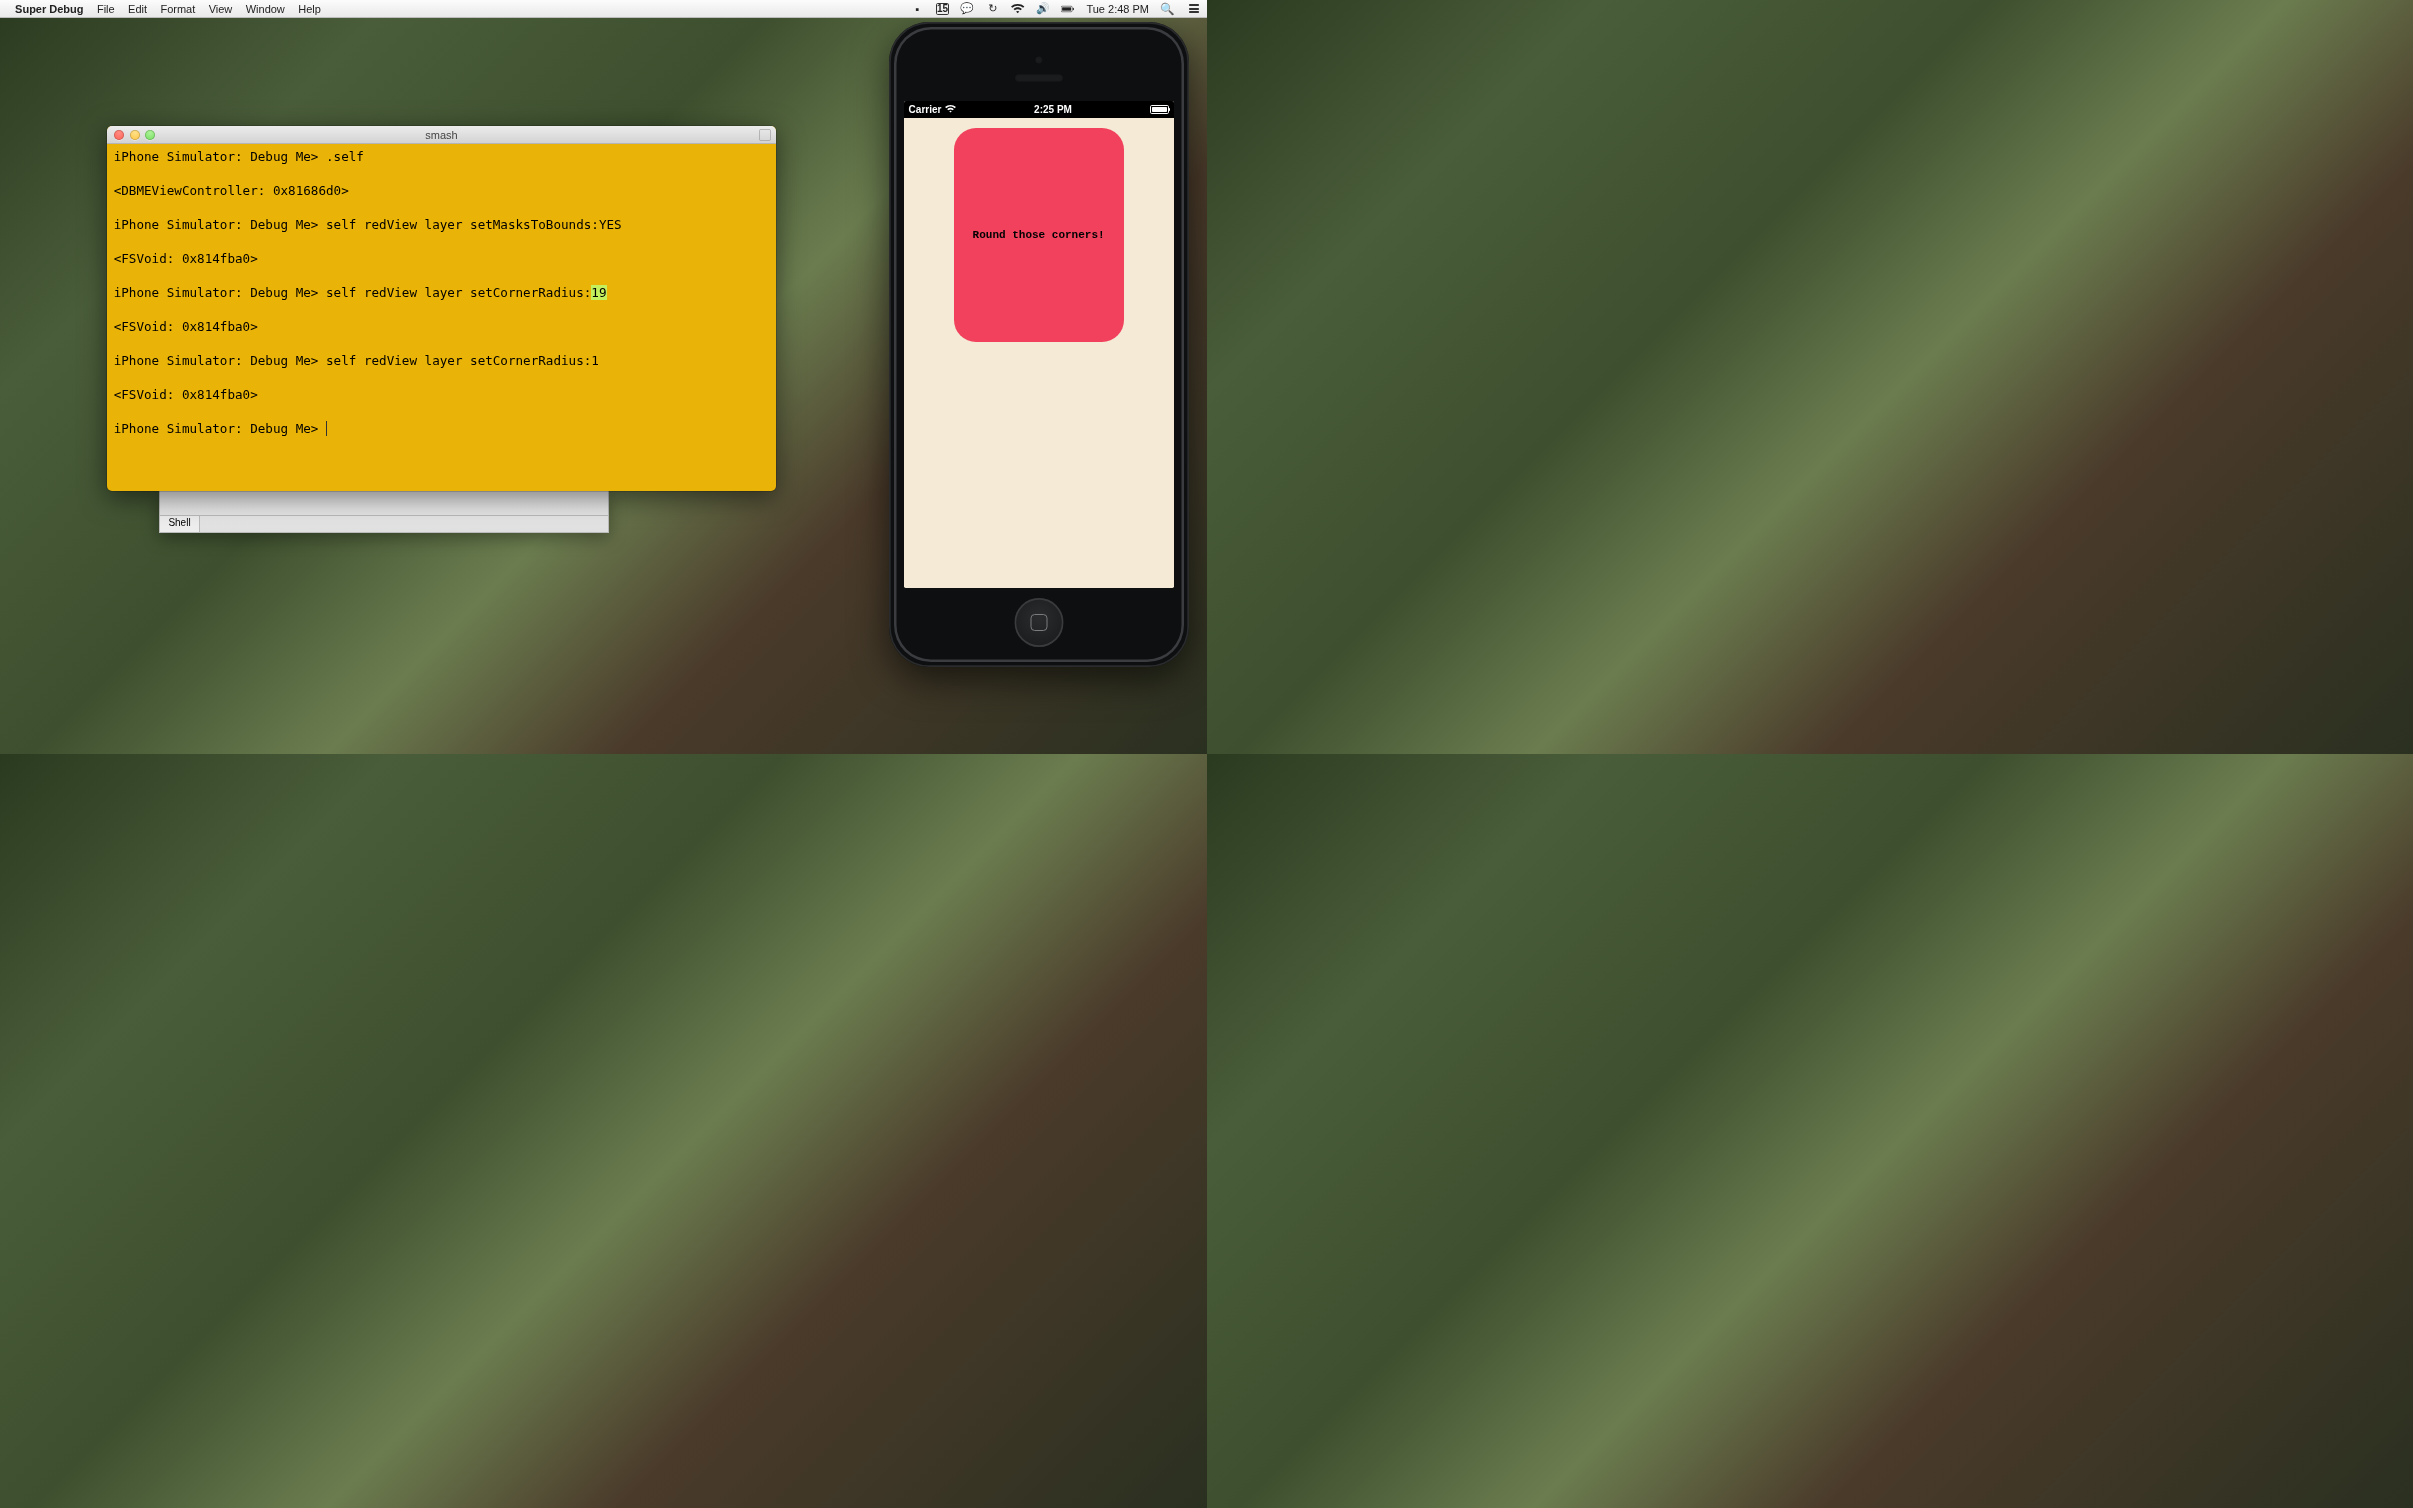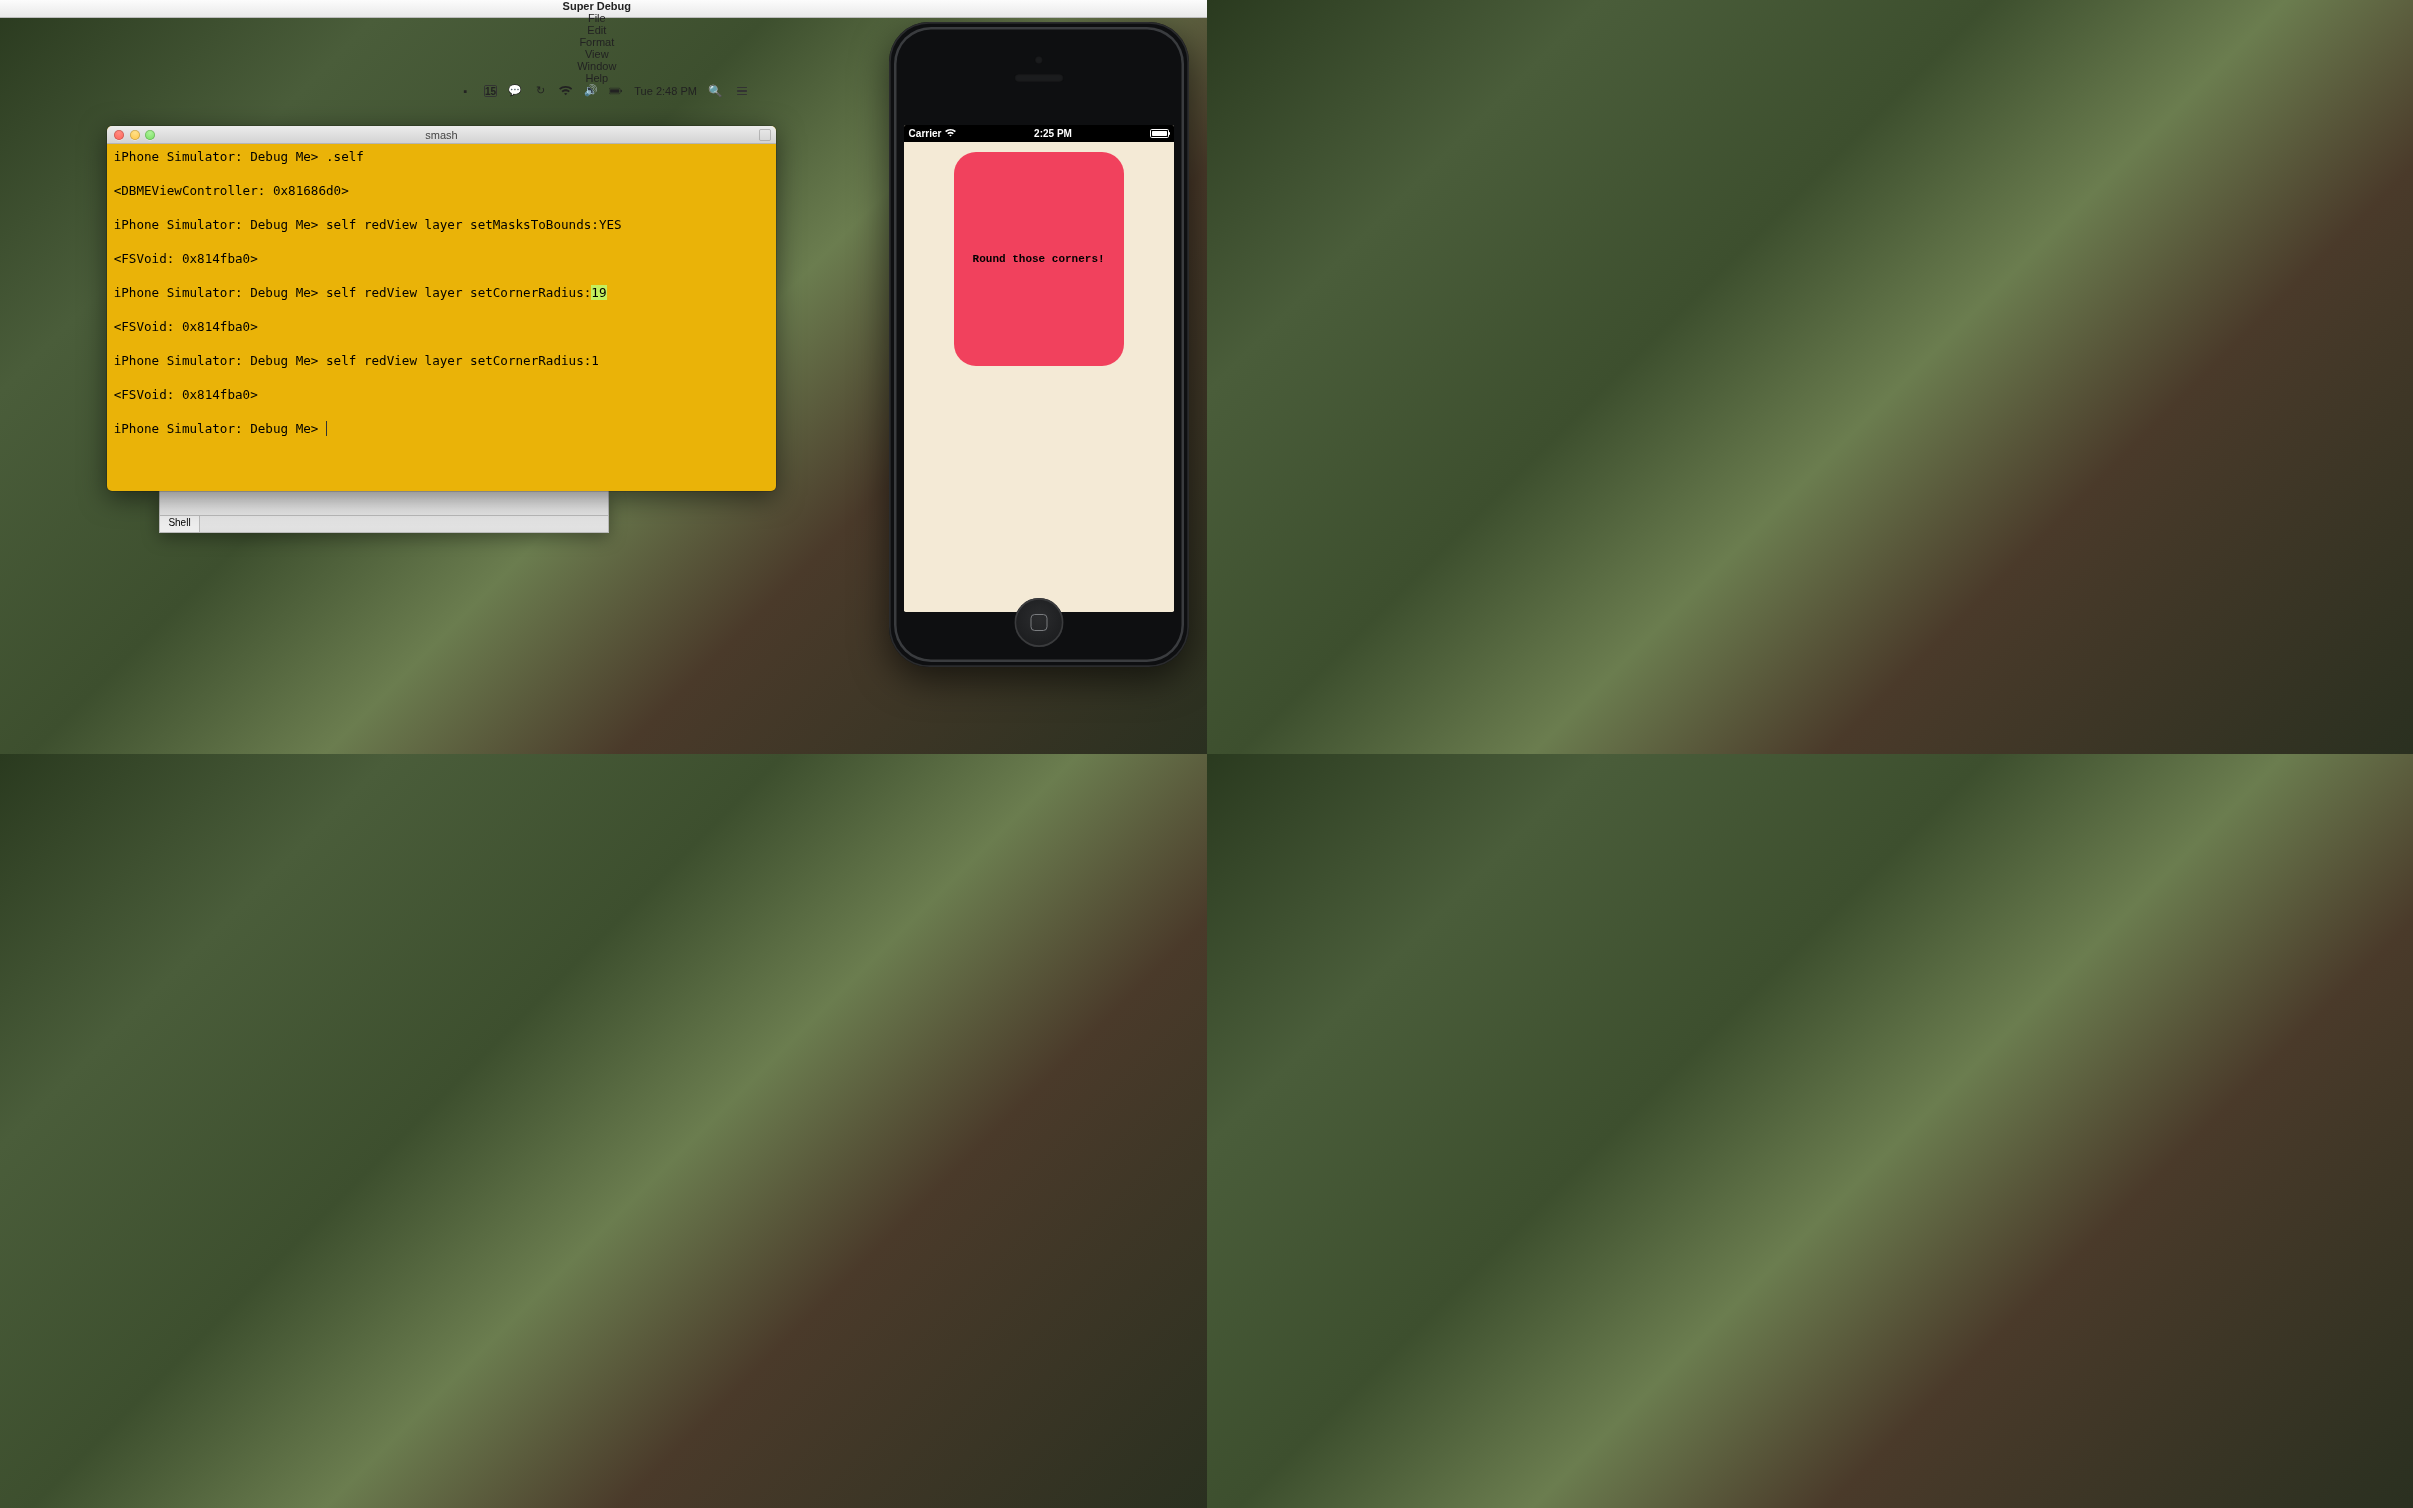--- a/index.html
+++ b/index.html
@@ -9,21 +9,21 @@
     position: relative;
   }
 
   
   .menubar {
     position: absolute; top: 0; left: 0; right: 0; height: 18.4px;
     background: linear-gradient(to bottom, #fcfcfc, #e9e9e9);
     border-bottom: 0.8px solid rgba(0,0,0,.25);
     display: flex; align-items: center;
     font-size: 11px; color: #222;
-    padding: 0 6.7px; z-index: 50; flex-direction: column;
+    padding: 0 6.7px; z-index: 50;
   }
   .menubar .apple { font-size: 12.6px; margin-right: 8.4px; }
   .menubar .appname { font-weight: bold; margin-right: 11.7px; }
   .menubar .mitem { margin-right: 13.4px; cursor: default; }
   .menubar .spacer { flex: 1; }
   .menubar .right { display: flex; align-items: center; gap: 11.7px; }
   .menubar .ico { display: inline-flex; align-items: center; justify-content: center; width: 13.4px; height: 13.4px; }
   .menubar .cal { width:13.4px; height:11.7px; border:0.8px solid #333; border-radius:1.7px; display:flex; align-items:center; justify-content:center; font-size:10px; font-weight:bold; }
   .menubar .clk { font-size:11px; }
   .menubar .mag { font-size:11.7px; }
@@ -75,21 +75,21 @@
   }
   .simframe:before { 
     content:""; position:absolute; inset:5px; border-radius:37px; box-shadow: inset 0 0 0 2.5px #3a3c3f;
   }
   .speaker { position:absolute; top:52px; left:50%; transform:translateX(-50%); width:49px; height:8.4px; background:#1b1c1e; border-radius:4.2px; box-shadow:inset 0 0 1.7px #000; }
   .camera { position:absolute; top:34px; left:50%; transform:translateX(-50%); width:8.4px; height:8.4px; background:#1b1c1e; border-radius:50%; box-shadow:inset 0 0 1.7px #000; }
   .homebutton { position:absolute; bottom:20px; left:50%; transform:translateX(-50%); width:49px; height:49px; border-radius:50%; background:radial-gradient(circle at 50% 40%, #2b2c2e, #17181a); box-shadow:inset 0 0 0 1.7px #3a3b3d; display:flex; align-items:center; justify-content:center; }
   .homebutton:after { content:""; width:15px; height:15px; border:1.7px solid #7a7c7f; border-radius:4.2px; }
 
   .screen {
-    position:relative; width:100%; height:100%; background:#f4ead6; border-radius:1.7px; overflow:hidden;margin-top:24px;
+    position:relative; width:100%; height:100%; background:#f4ead6; border-radius:1.7px; overflow:hidden;
   }
   .statusbar {
     height:17px; background:#000; color:#fff; display:flex; align-items:center; justify-content:space-between;
     padding:0 5px; font-size:10px; font-weight:bold;
   }
   .statusbar .l, .statusbar .r { display:flex; align-items:center; gap:3.4px; }
   .battery { width:18.4px; height:8.4px; border:0.8px solid #fff; border-radius:1.7px; position:relative; }
   .battery:after { content:""; position:absolute; right:-2.5px; top:1.7px; width:1.7px; height:3.4px; background:#fff; border-radius:0.8px; }
   .battery:before { content:""; position:absolute; inset:0.8px; background:#fff; border-radius:0.8px; }
 

